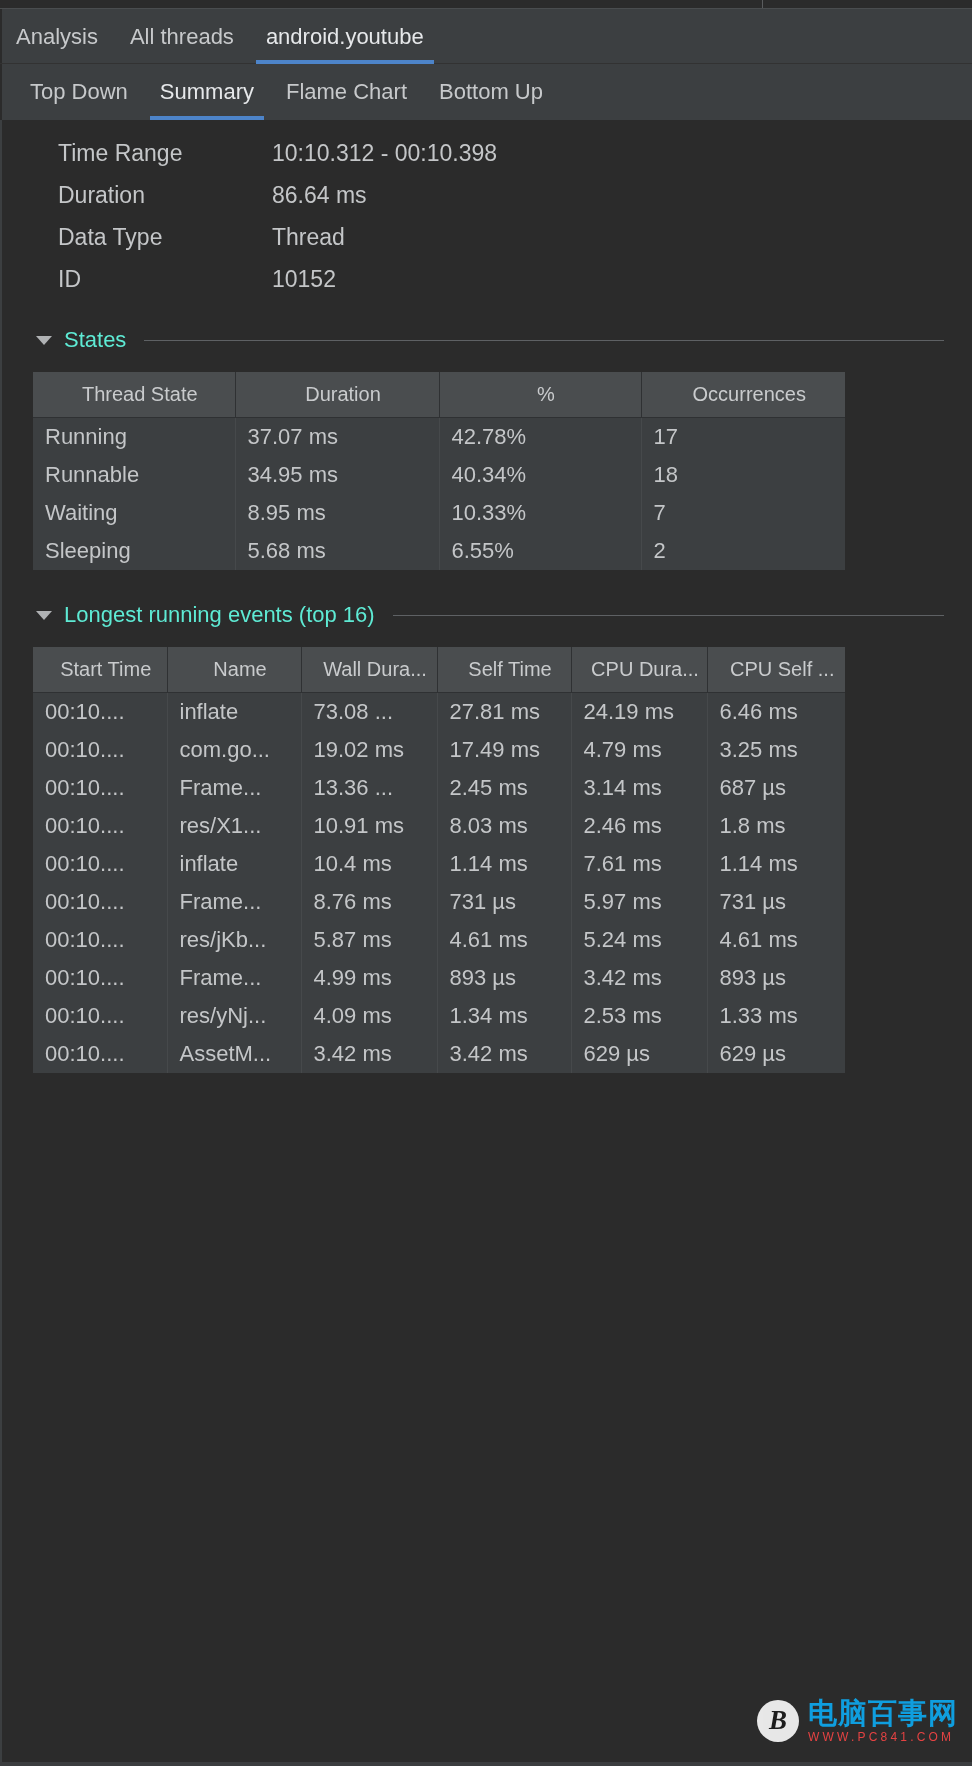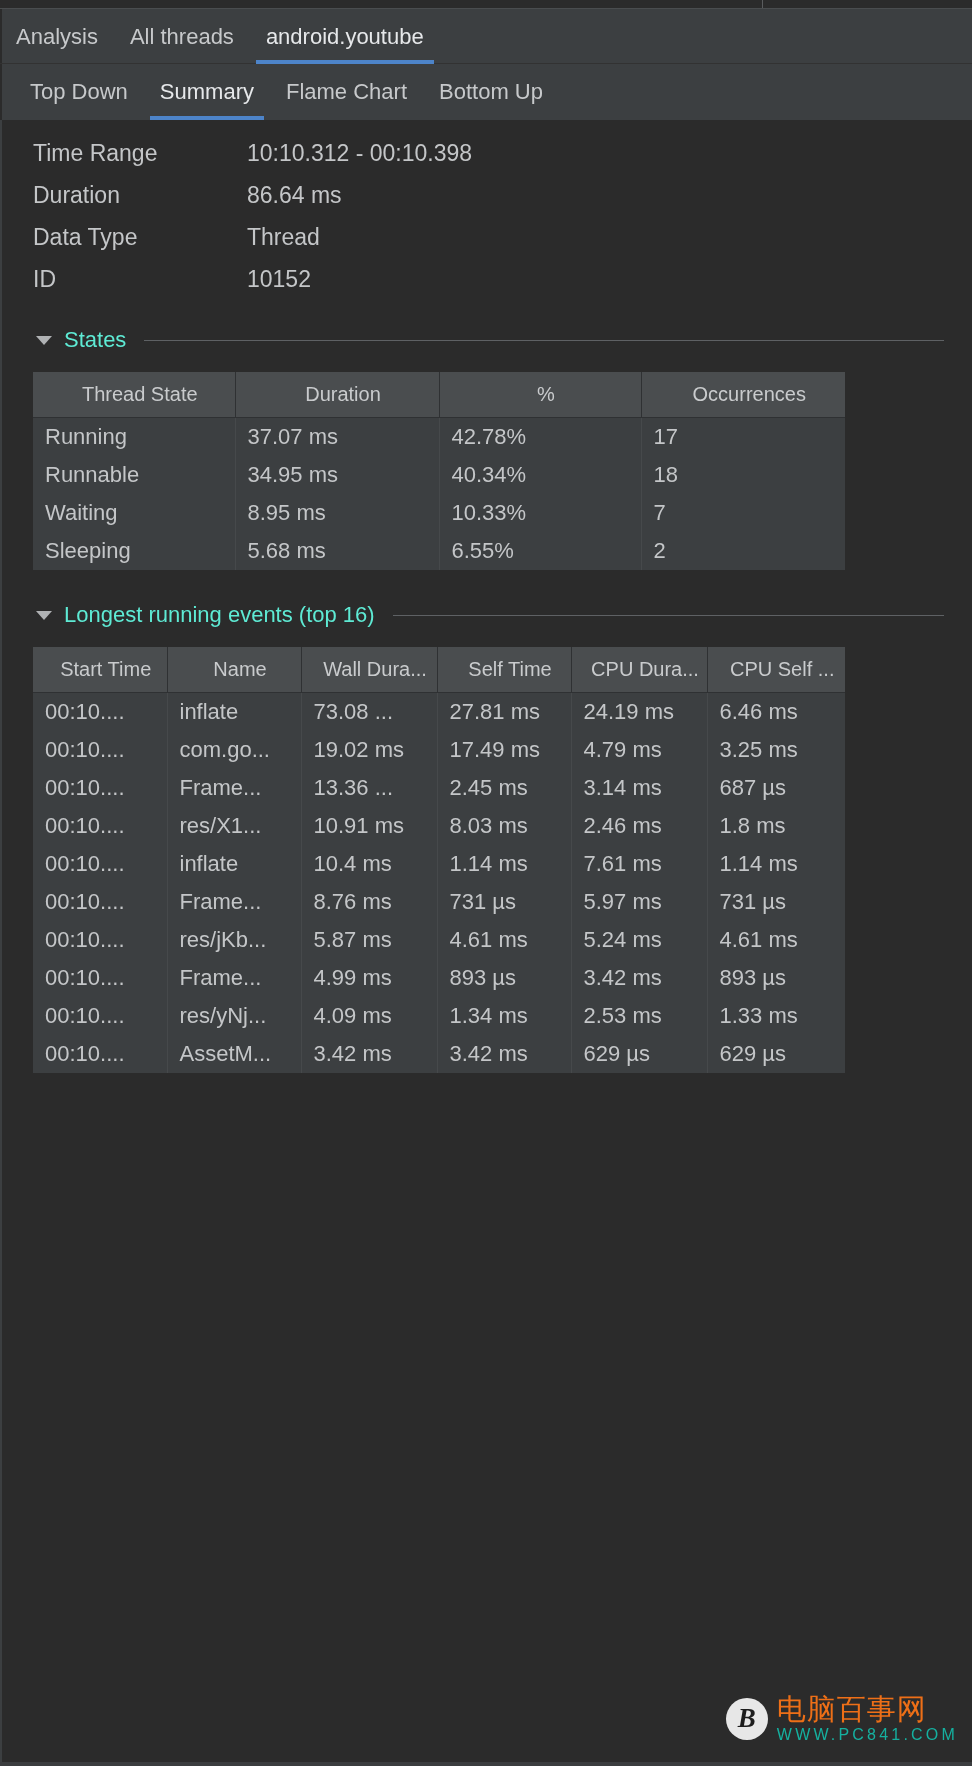--- a/index.html
+++ b/index.html
@@ -88,21 +88,21 @@
     position: absolute; top: 120px; left: 0; width: 972px; bottom: 0;
     background: #2b2b2b;
     border-left: 2px solid #3c3f41;
   }
 
   
   .info {
     position: absolute; top: 12px; left: 0; right: 0;
   }
   .info-row {
-    display: flex; align-items: center; height: 42px;
+    display: flex; align-items: center; height: 42px; margin-left: 25px;
   }
   .info-key {
     width: 245px; padding-left: 31px;
     font-size: 23px; color: #c4c6c8;
   }
   .info-val {
     font-size: 23px; color: #c4c6c8;
   }
 
   
@@ -170,25 +170,25 @@
   .wm-badge {
     width: 42px; height: 42px; border-radius: 50%;
     background: #f2f2f2; color: #1d1d1d;
     display: flex; align-items: center; justify-content: center;
     font-size: 27px; font-style: italic; font-weight: bold;
     font-family: "Liberation Serif", serif;
     margin-right: 9px;
   }
   .wm-text { display: flex; flex-direction: column; }
   .wm-cn {
-    font-size: 29px; color: #f97316; letter-spacing: 1px;
-    line-height: 1.05; font-weight: normal;
+    font-size: 29px; color: #0ea5e9; letter-spacing: 1px;
+    line-height: 1.05; font-weight: bold;
   }
   .wm-url {
-    font-size: 16px; color: #14b8a6; letter-spacing: 3.2px;
+    font-size: 12px; color: #ef4444; letter-spacing: 3.2px;
     margin-top: 2px;
   }
   .bottom-edge {
     position: absolute; left: 0; right: 0; bottom: 0; height: 4px;
     background: #3b3d3f;
   }
 </style>
 </head>
 <body>
 

